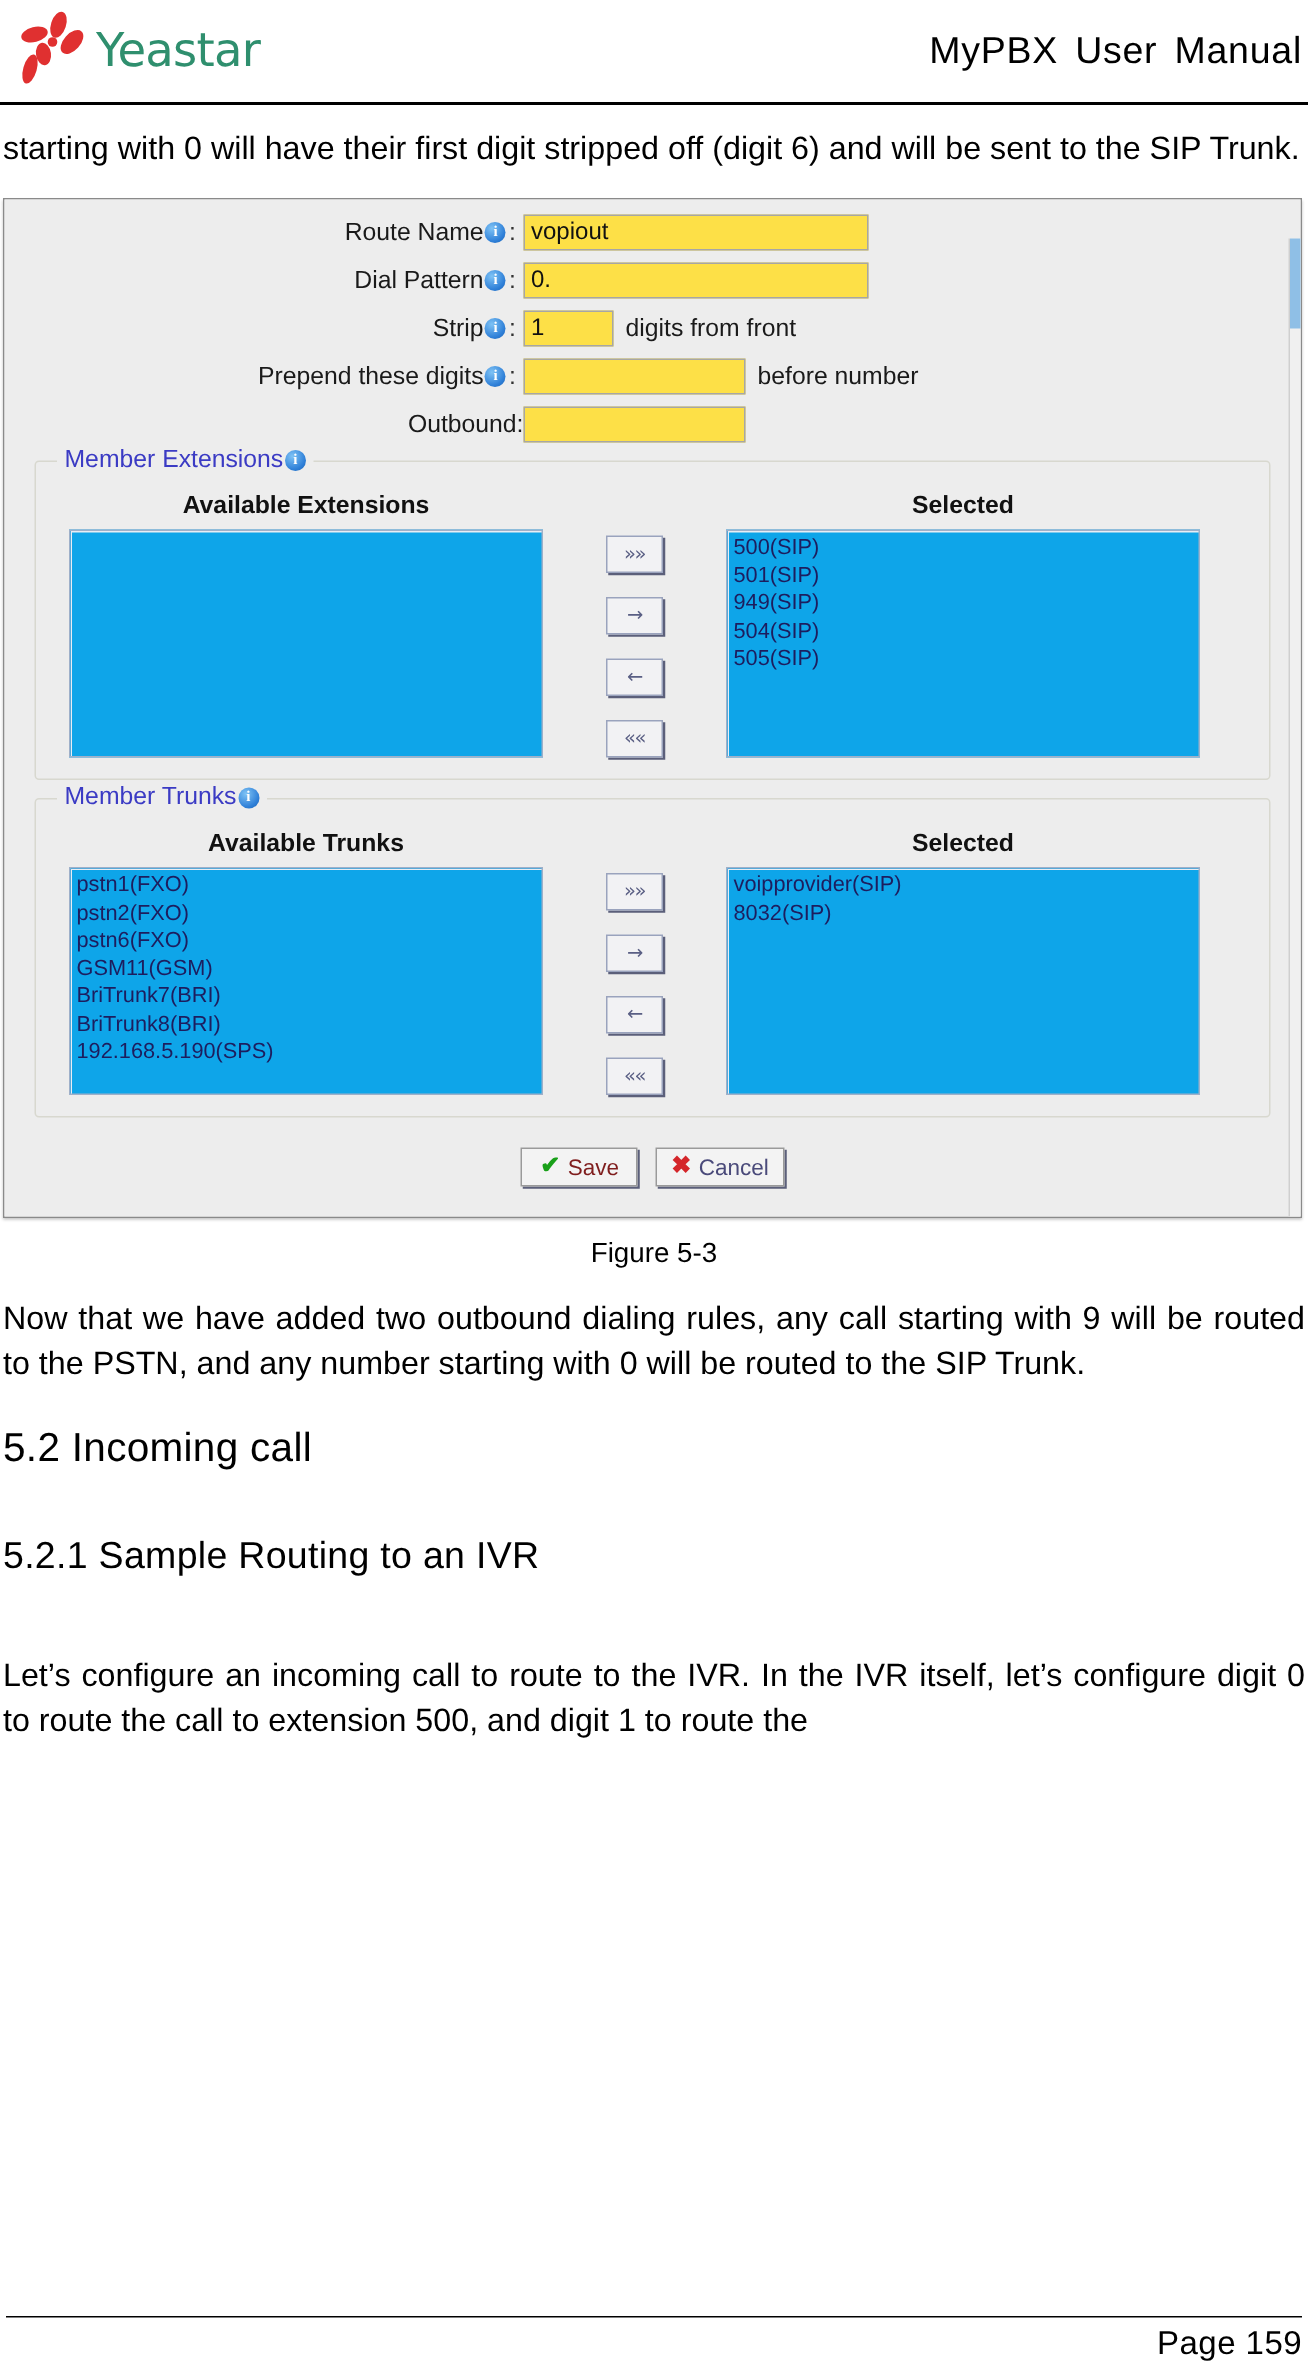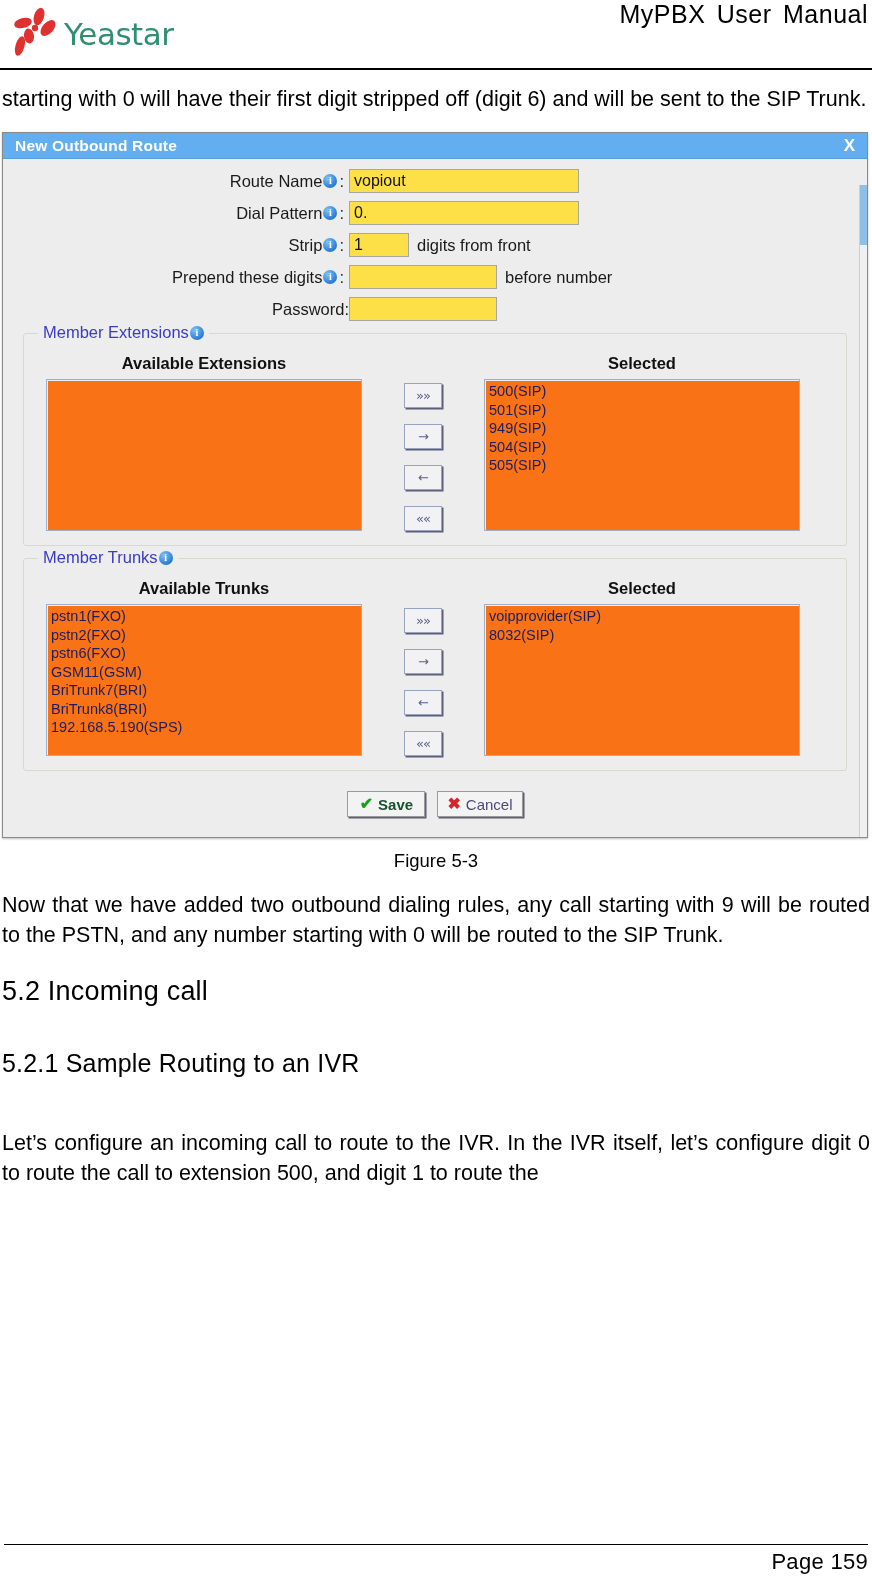--- a/index.html
+++ b/index.html
@@ -12,20 +12,21 @@
     color: #000;
     position: relative;
     overflow: hidden;
   }
 
   
   .page-header {
     height: 68px;
     position: relative;
     display: flex;
+    align-items: center;
     justify-content: space-between;
     padding: 0 2px 0 8px;
   }
   .logo-wrap { display:flex; align-items:center; gap:2px; }
   .logo-mark { width: 56px; height: 56px; position: relative; flex: none; }
   .logo-text {
     font-size: 31px;
     font-weight: 400;
     color: #2f8f6e;
     letter-spacing: -0.5px;
@@ -210,21 +211,21 @@
     text-align: center;
   }
   .col-left { width: 340px; }
   .col-mid { width: 98px; }
   .col-right { width: 340px; }
 
   .dual-body { display: flex; align-items: flex-start; }
   .listbox {
     width: 316px;
     height: 152px;
-    background: #f97316;
+    background: #0ea5e9;
     border: 1px solid #9fb0c9;
     box-shadow: inset 1px 1px 0 #e9edf4;
     margin: 0 auto;
     overflow: hidden;
     padding: 2px 0 0 4px;
     cursor: default;
   }
   .list-item {
     font-size: 14.5px;
     line-height: 18.5px;
@@ -269,21 +270,21 @@
     box-shadow: 1.5px 1.5px 0 #5b5f7a;
     display: flex;
     align-items: center;
     justify-content: center;
     gap: 5px;
     font-size: 15px;
     cursor: pointer;
     padding: 0 9px;
   }
   .act-btn .lbl { color: #4a4a7a; }
-  .act-btn.save .lbl { color: #14532d; font-weight: bold; }
+  .act-btn.save .lbl { color: #7f1d1d; }
   .glyph-check { color: #19a019; font-size: 16px; font-weight: bold; line-height: 1; }
   .glyph-x { color: #d4262a; font-size: 16px; font-weight: bold; line-height: 1; }
 
   
   .footer {
     position: absolute;
     left: 0; right: 0; bottom: 0;
     padding: 0 4px 6px 4px;
   }
   .footer-rule { height: 1.5px; background: #000; margin-bottom: 4px; }
@@ -318,24 +319,20 @@
   <div class="manual-title">MyPBX User Manual</div>
 </div>
 <div class="header-rule"></div>
 
 <p class="para lead">starting with 0 will have their first digit stripped off (digit 6) and will be sent to the SIP Trunk.</p>
 
 <div class="spacer-a"></div>
 
 <div class="dialog-outer">
 
-  <div class="dialog-titlebar">
-    <span class="dialog-title">New Outbound Route</span>
-    <span class="dialog-close">X</span>
-  </div>
 
   <div class="dialog-body">
 
     <div class="scroll-track">
       <div class="scroll-thumb"></div>
     </div>
 
     <div class="form-row">
       <div class="form-label">
         <span class="lbl-txt">Route Name</span>
@@ -369,21 +366,21 @@
         <span class="lbl-txt">Prepend these digits</span>
         <span class="info-icon">i</span>
         <span class="colon">:</span>
       </div>
       <input class="text-input w-mid" type="text" value="" style="">
       <span class="suffix">before number</span>
     </div>
 
     <div class="form-row">
       <div class="form-label">
-        <span class="lbl-txt">Password:</span>
+        <span class="lbl-txt">Outbound:</span>
       </div>
       <input class="text-input w-mid" type="text" value="" style="">
     </div>
 
     <div class="group">
       <div class="group-legend">
         <span>Member Extensions</span>
         <span class="info-icon">i</span>
       </div>
 

